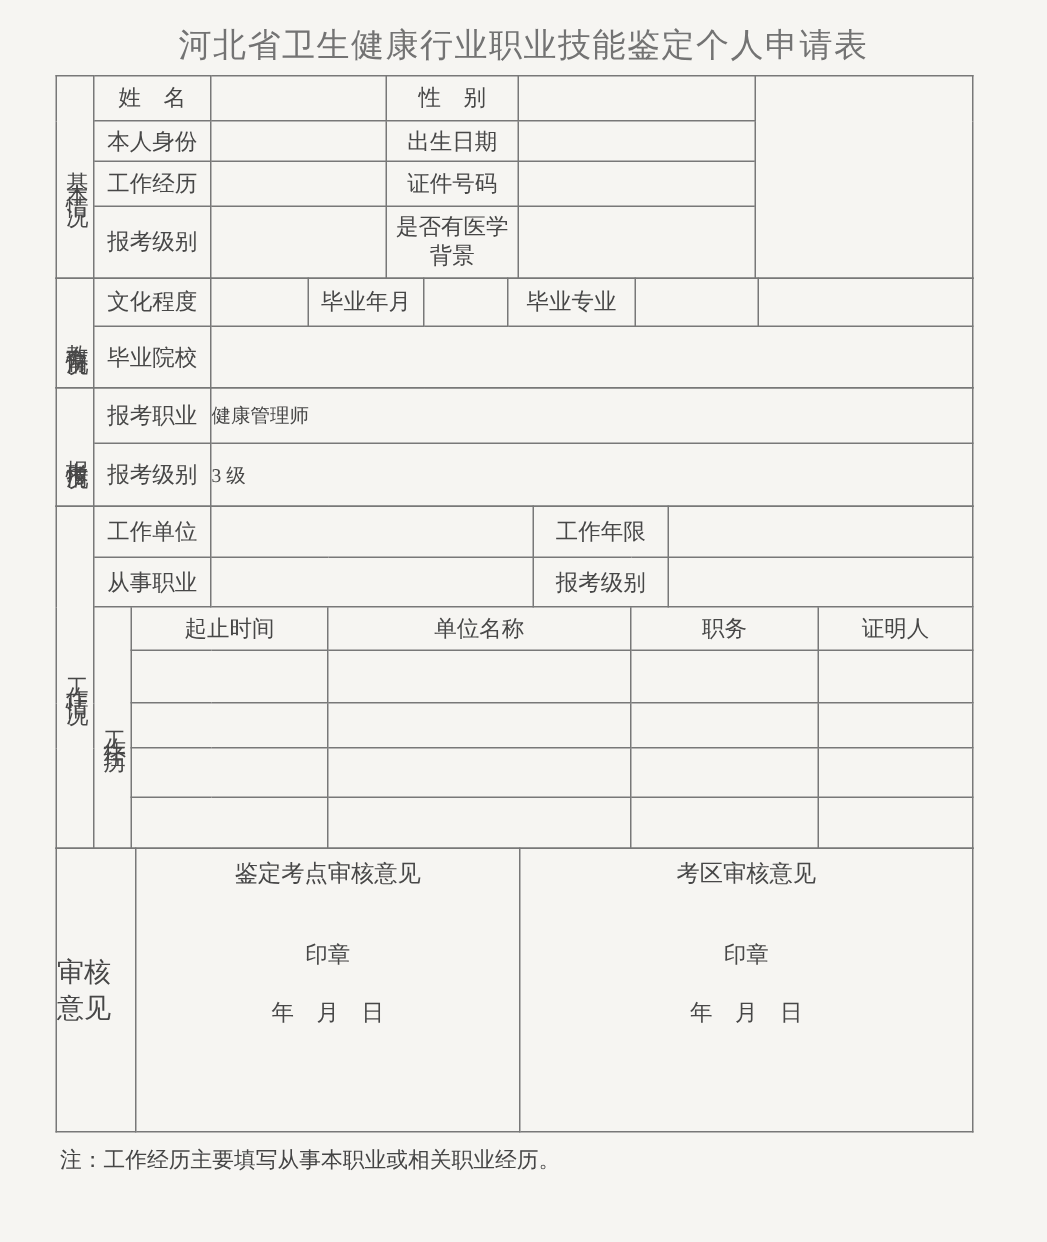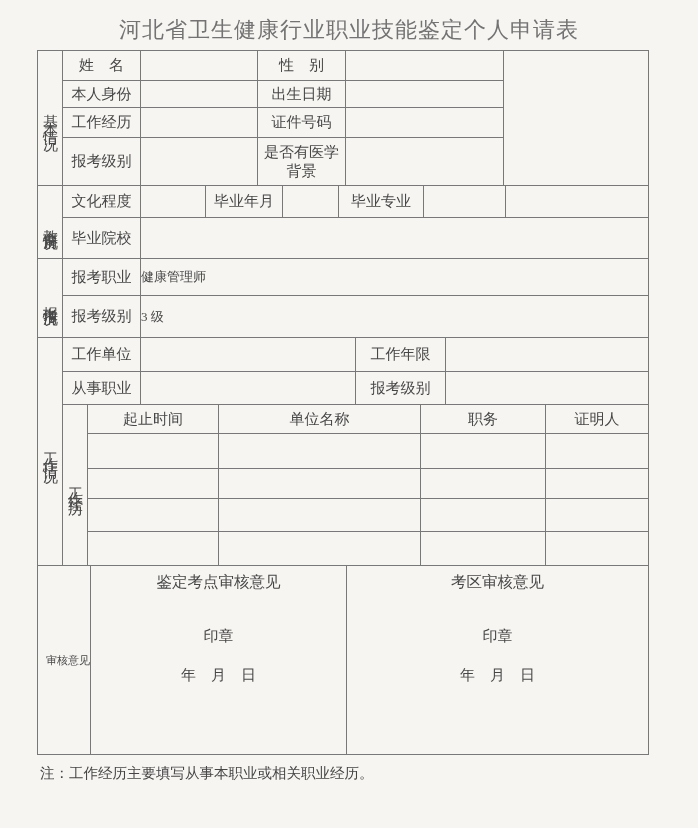--- a/index.html
+++ b/index.html
@@ -46,21 +46,21 @@
   .ls8 { letter-spacing:8px; }
   .ls2 { letter-spacing:2px; }
   .ls6 { letter-spacing:6px; }
   .ls5 { letter-spacing:5px; }
   .center { text-align:left; }
   .small { font-size:13px; }
   .wrapcell { padding:2px 5px; text-align:center; line-height:1.25; }
   .confirm-cell { vertical-align:top; }
   .confirm-line1 { padding:4px 0 0 6px; }
   .confirm-line2 { padding:2px 0 2px 406px; }
-  .review-label-cell { text-align:right; font-size:11px; }
+  .review-label-cell { text-align:left; font-size:18px; }
   .review-col { vertical-align:top; text-align:center; }
   .review-header { padding-top:6px; font-size:15.5px; }
   .review-seal { margin-top:34px; }
   .review-date { margin-top:20px; }
   .foot-note { margin:9px 0 0 40px; font-size:14.5px; color:#454545; }
 </style>
 </head>
 <body>
 
 <div class="sheet">

